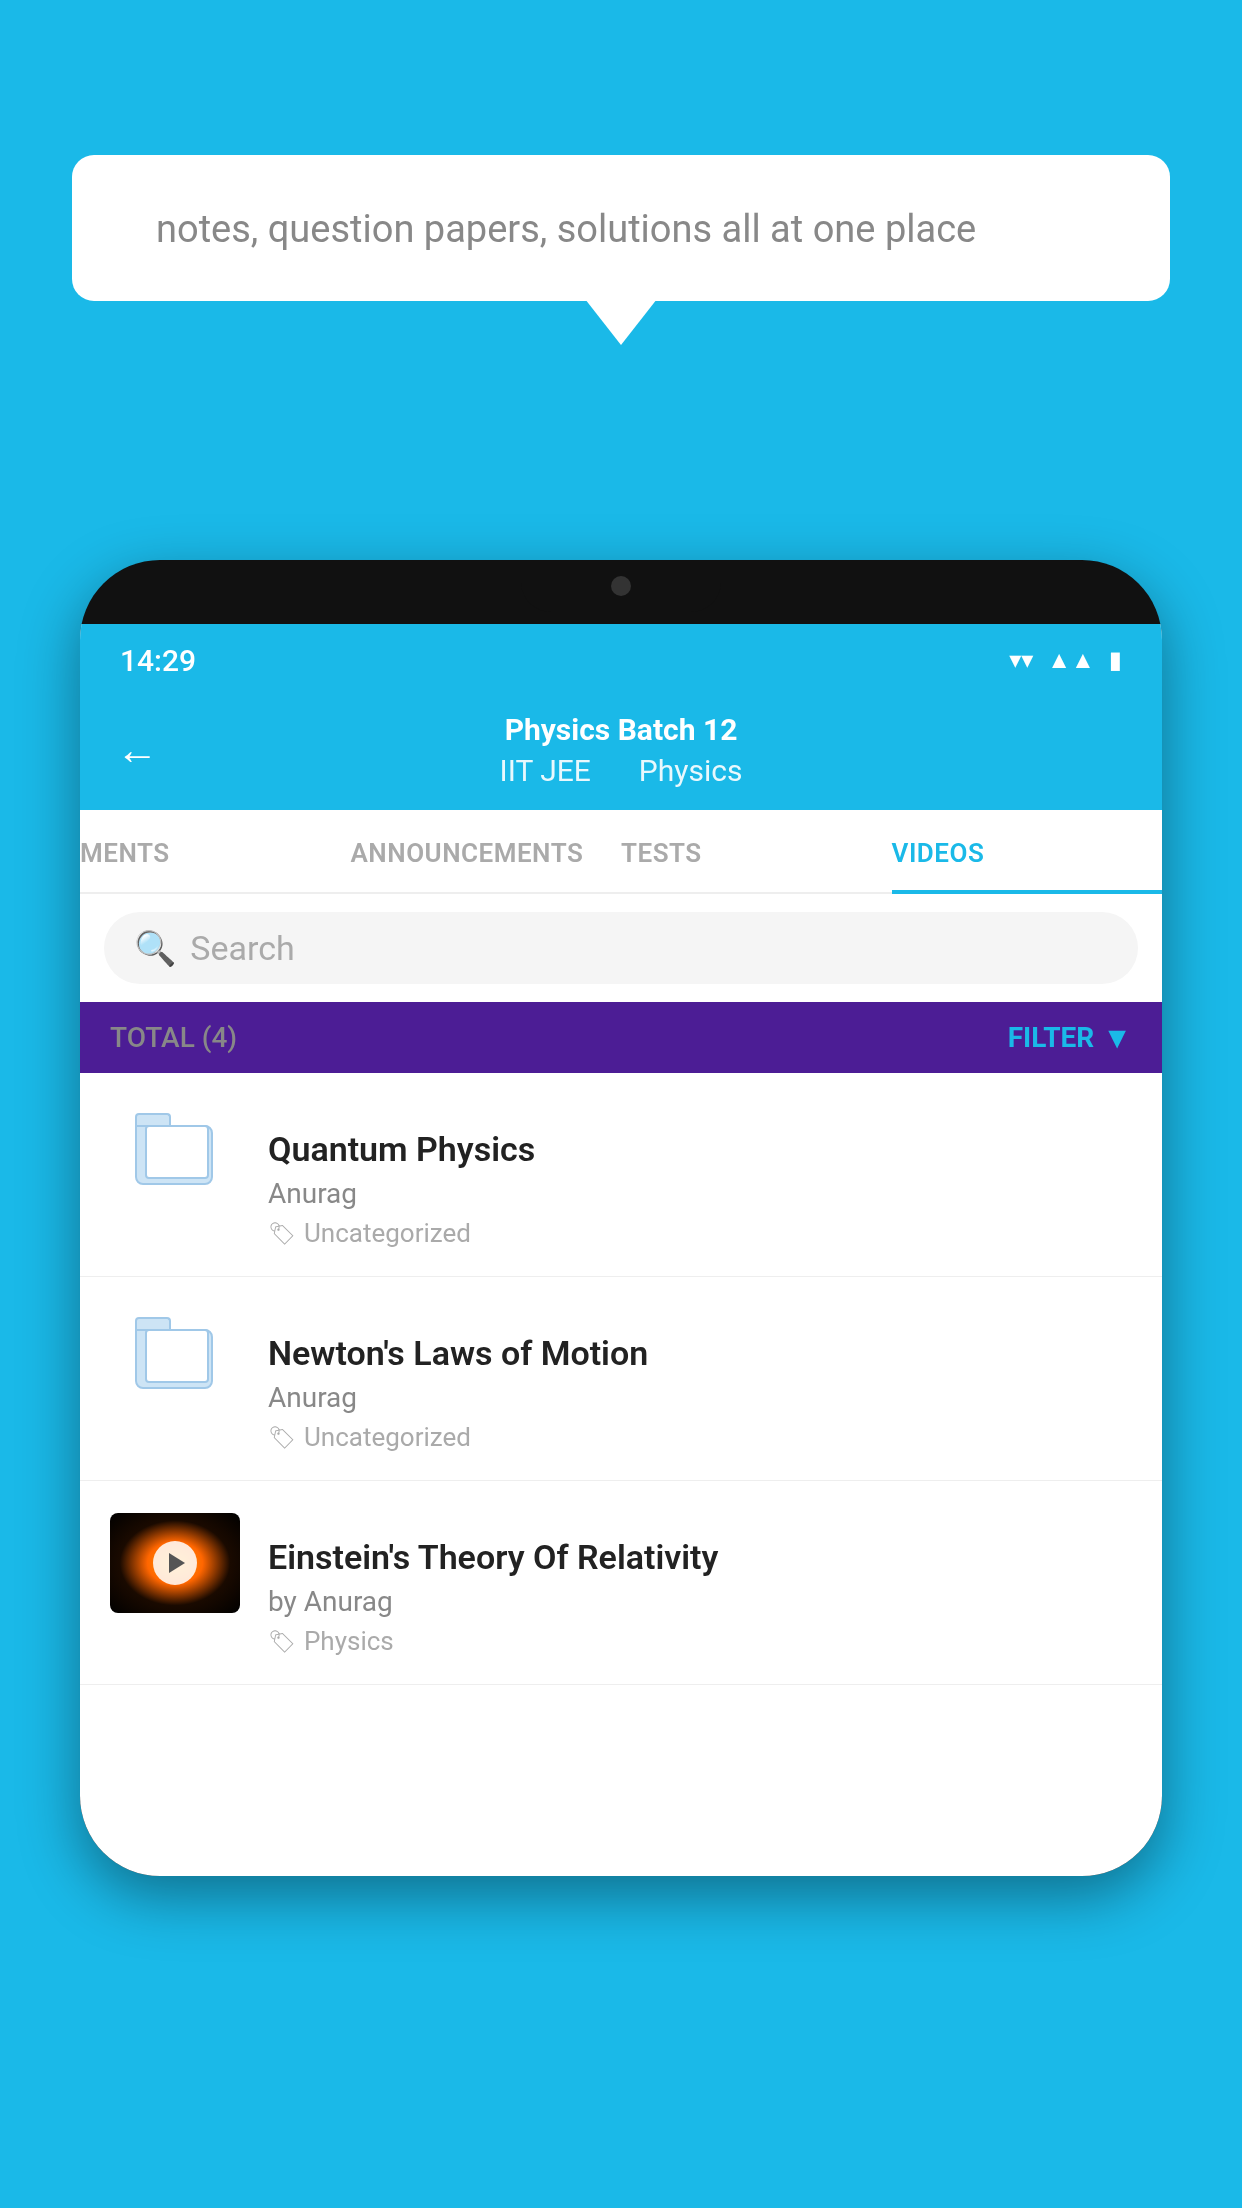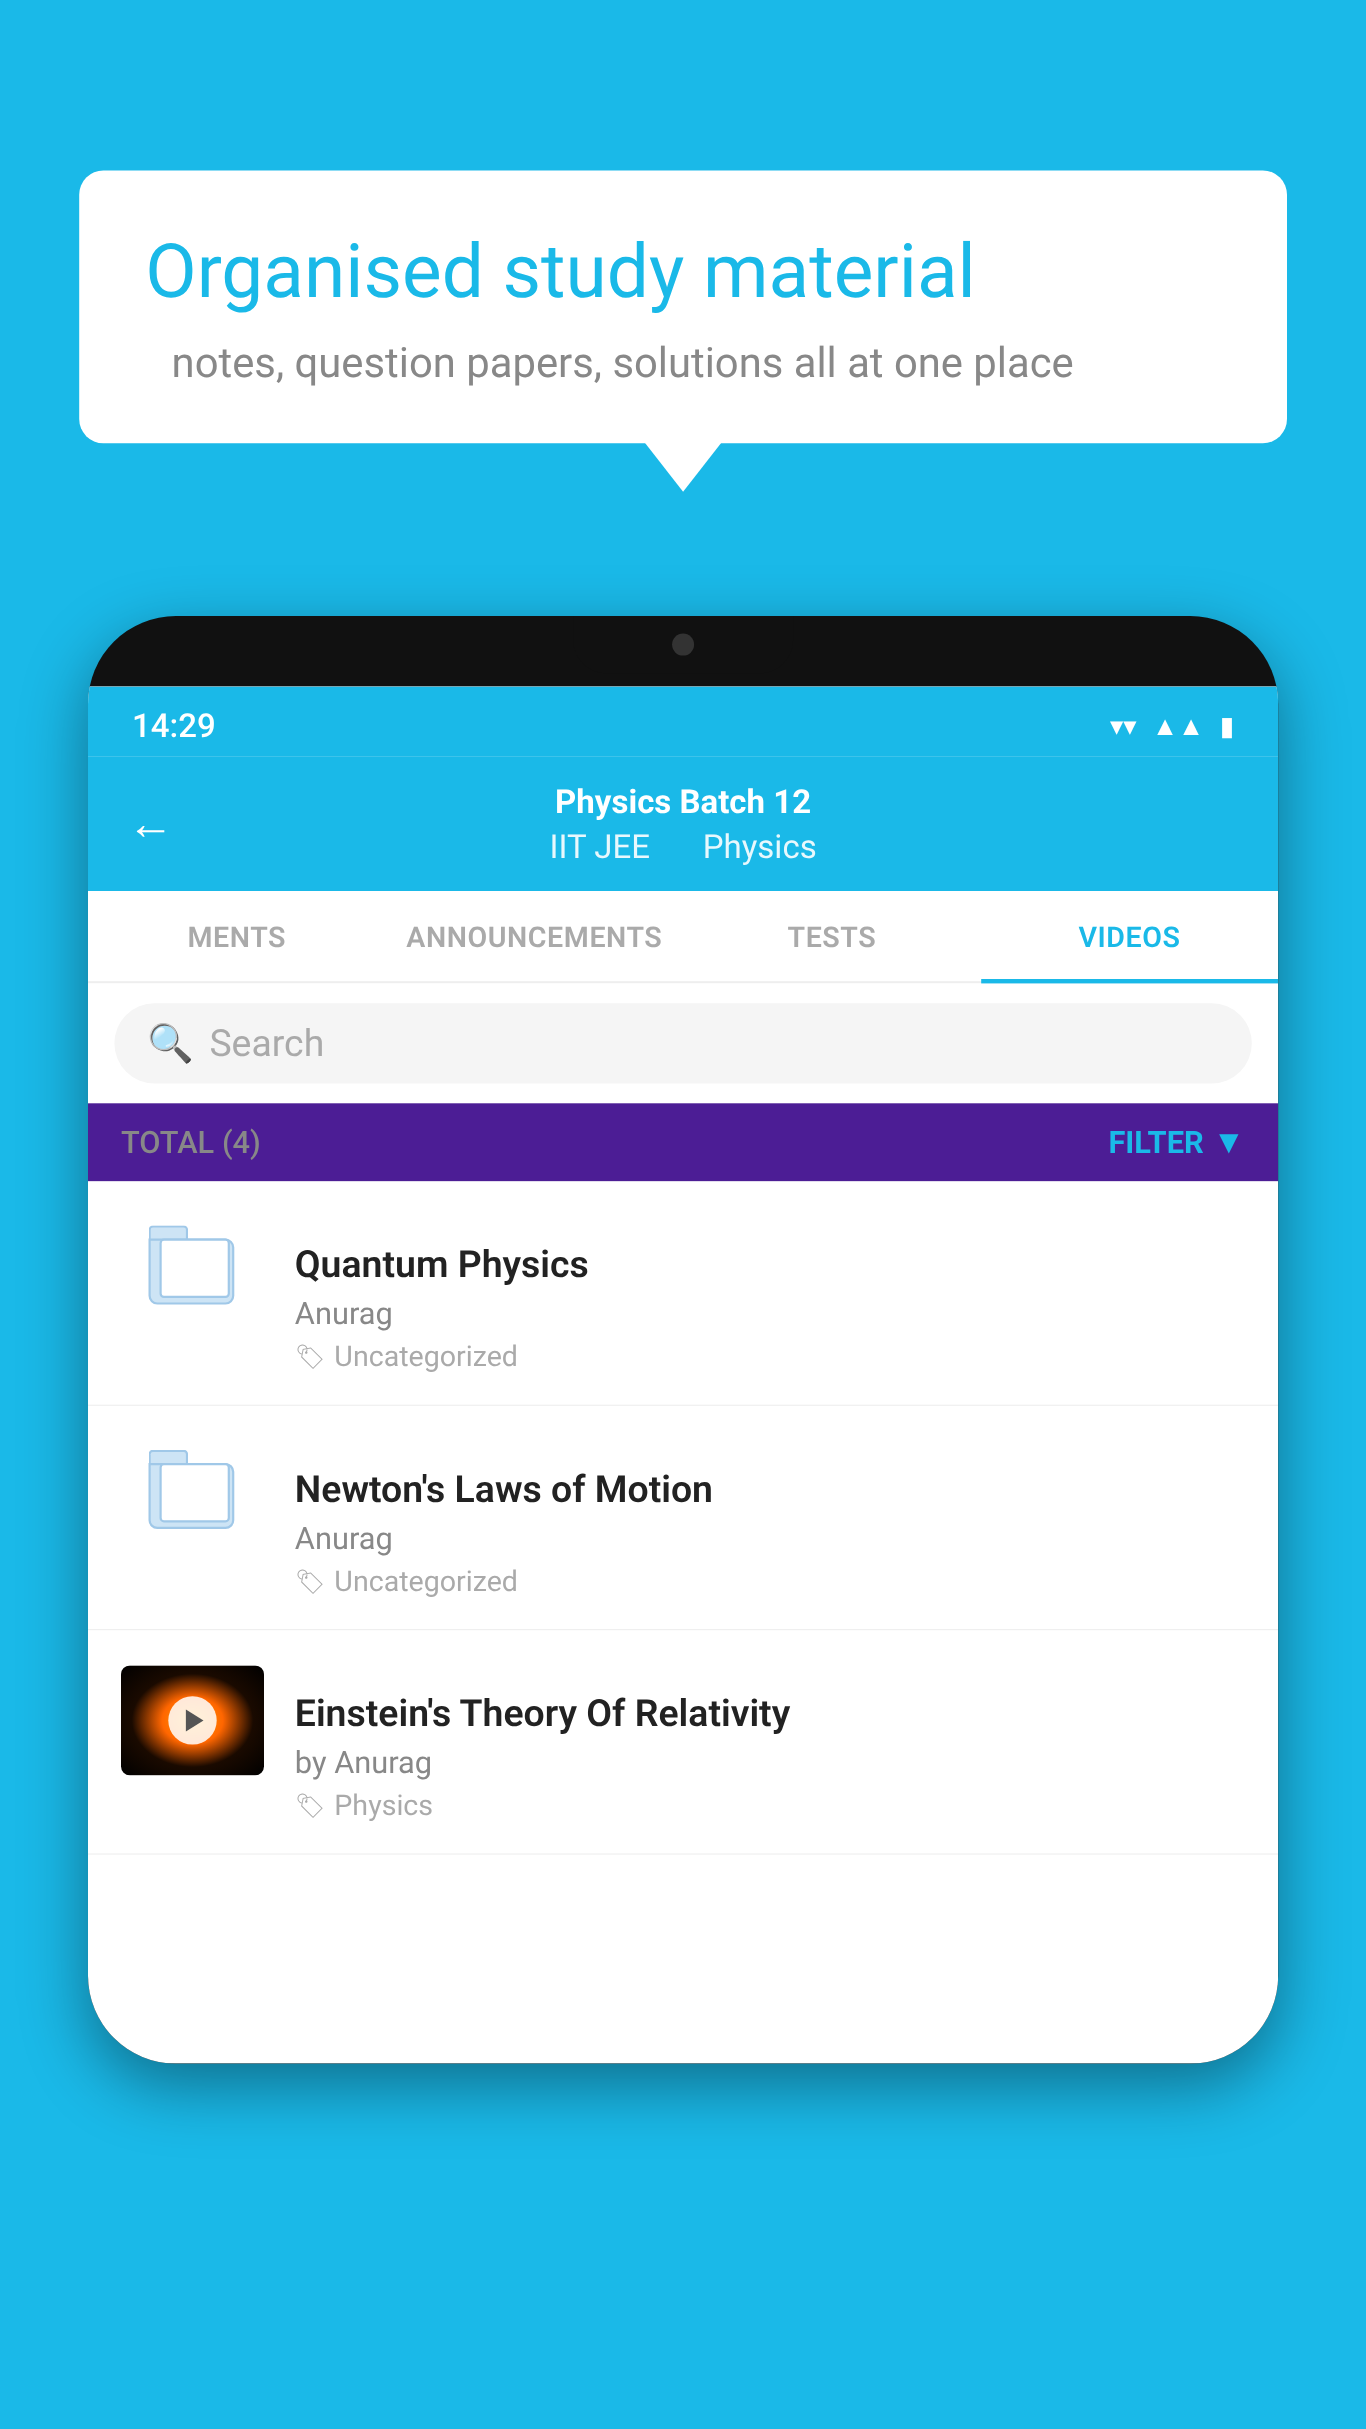--- a/index.html
+++ b/index.html
@@ -141,21 +141,21 @@
     }
 
     
     .tabs {
       background: white;
       display: flex;
       border-bottom: 2px solid #eee;
     }
     .tab {
       flex: 1;
-      text-align: center;
+      text-align: left;
       padding: 28px 0 22px;
       font-size: 26px;
       font-weight: 600;
       color: #aaa;
       letter-spacing: 0.5px;
     }
     .tab.active {
       color: #1ab9e8;
       border-bottom: 4px solid #1ab9e8;
       margin-bottom: -2px;
@@ -340,21 +340,20 @@
       right: 0;
       bottom: 0;
       background: white;
       overflow: hidden;
     }
   </style>
 </head>
 <body>
 
 <div class="speech-bubble">
-  <div class="bubble-title">Organised study material</div>
   <div class="bubble-subtitle">notes, question papers, solutions all at one place</div>
 </div>
 
 <div class="phone">
 
   <div class="notch">
     <div class="notch-camera"></div>
   </div>
 
   <div class="phone-screen">

